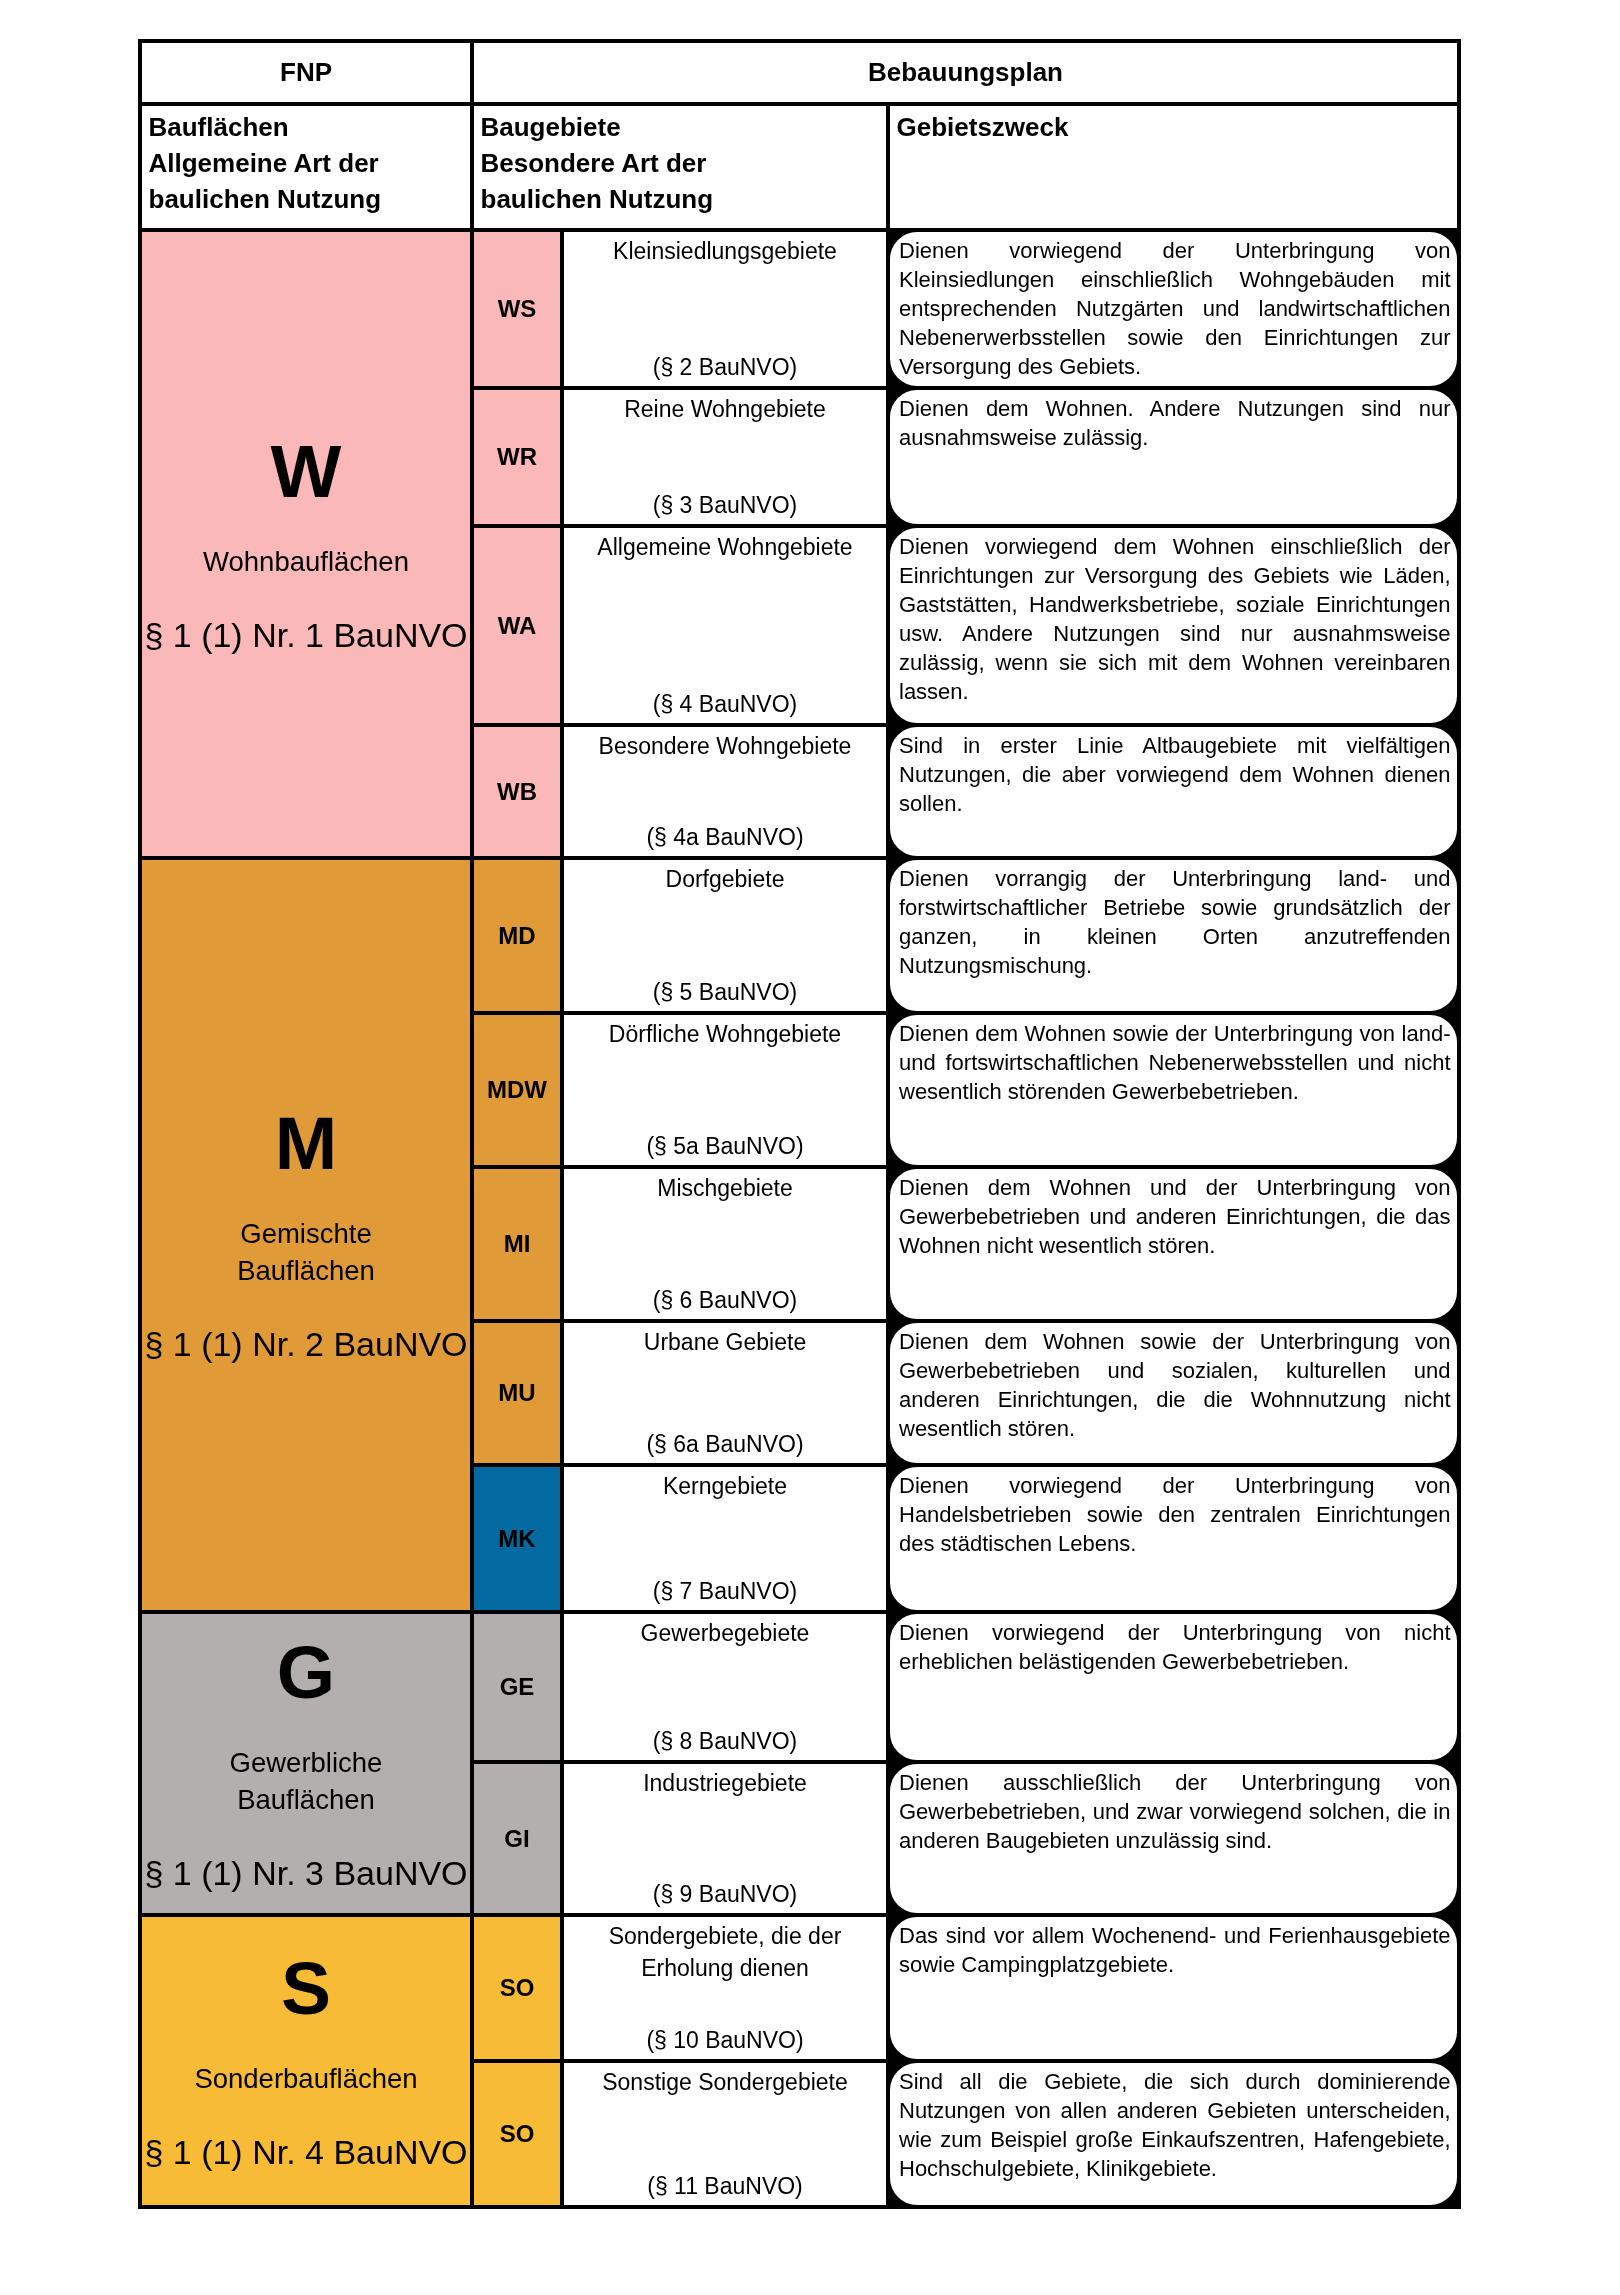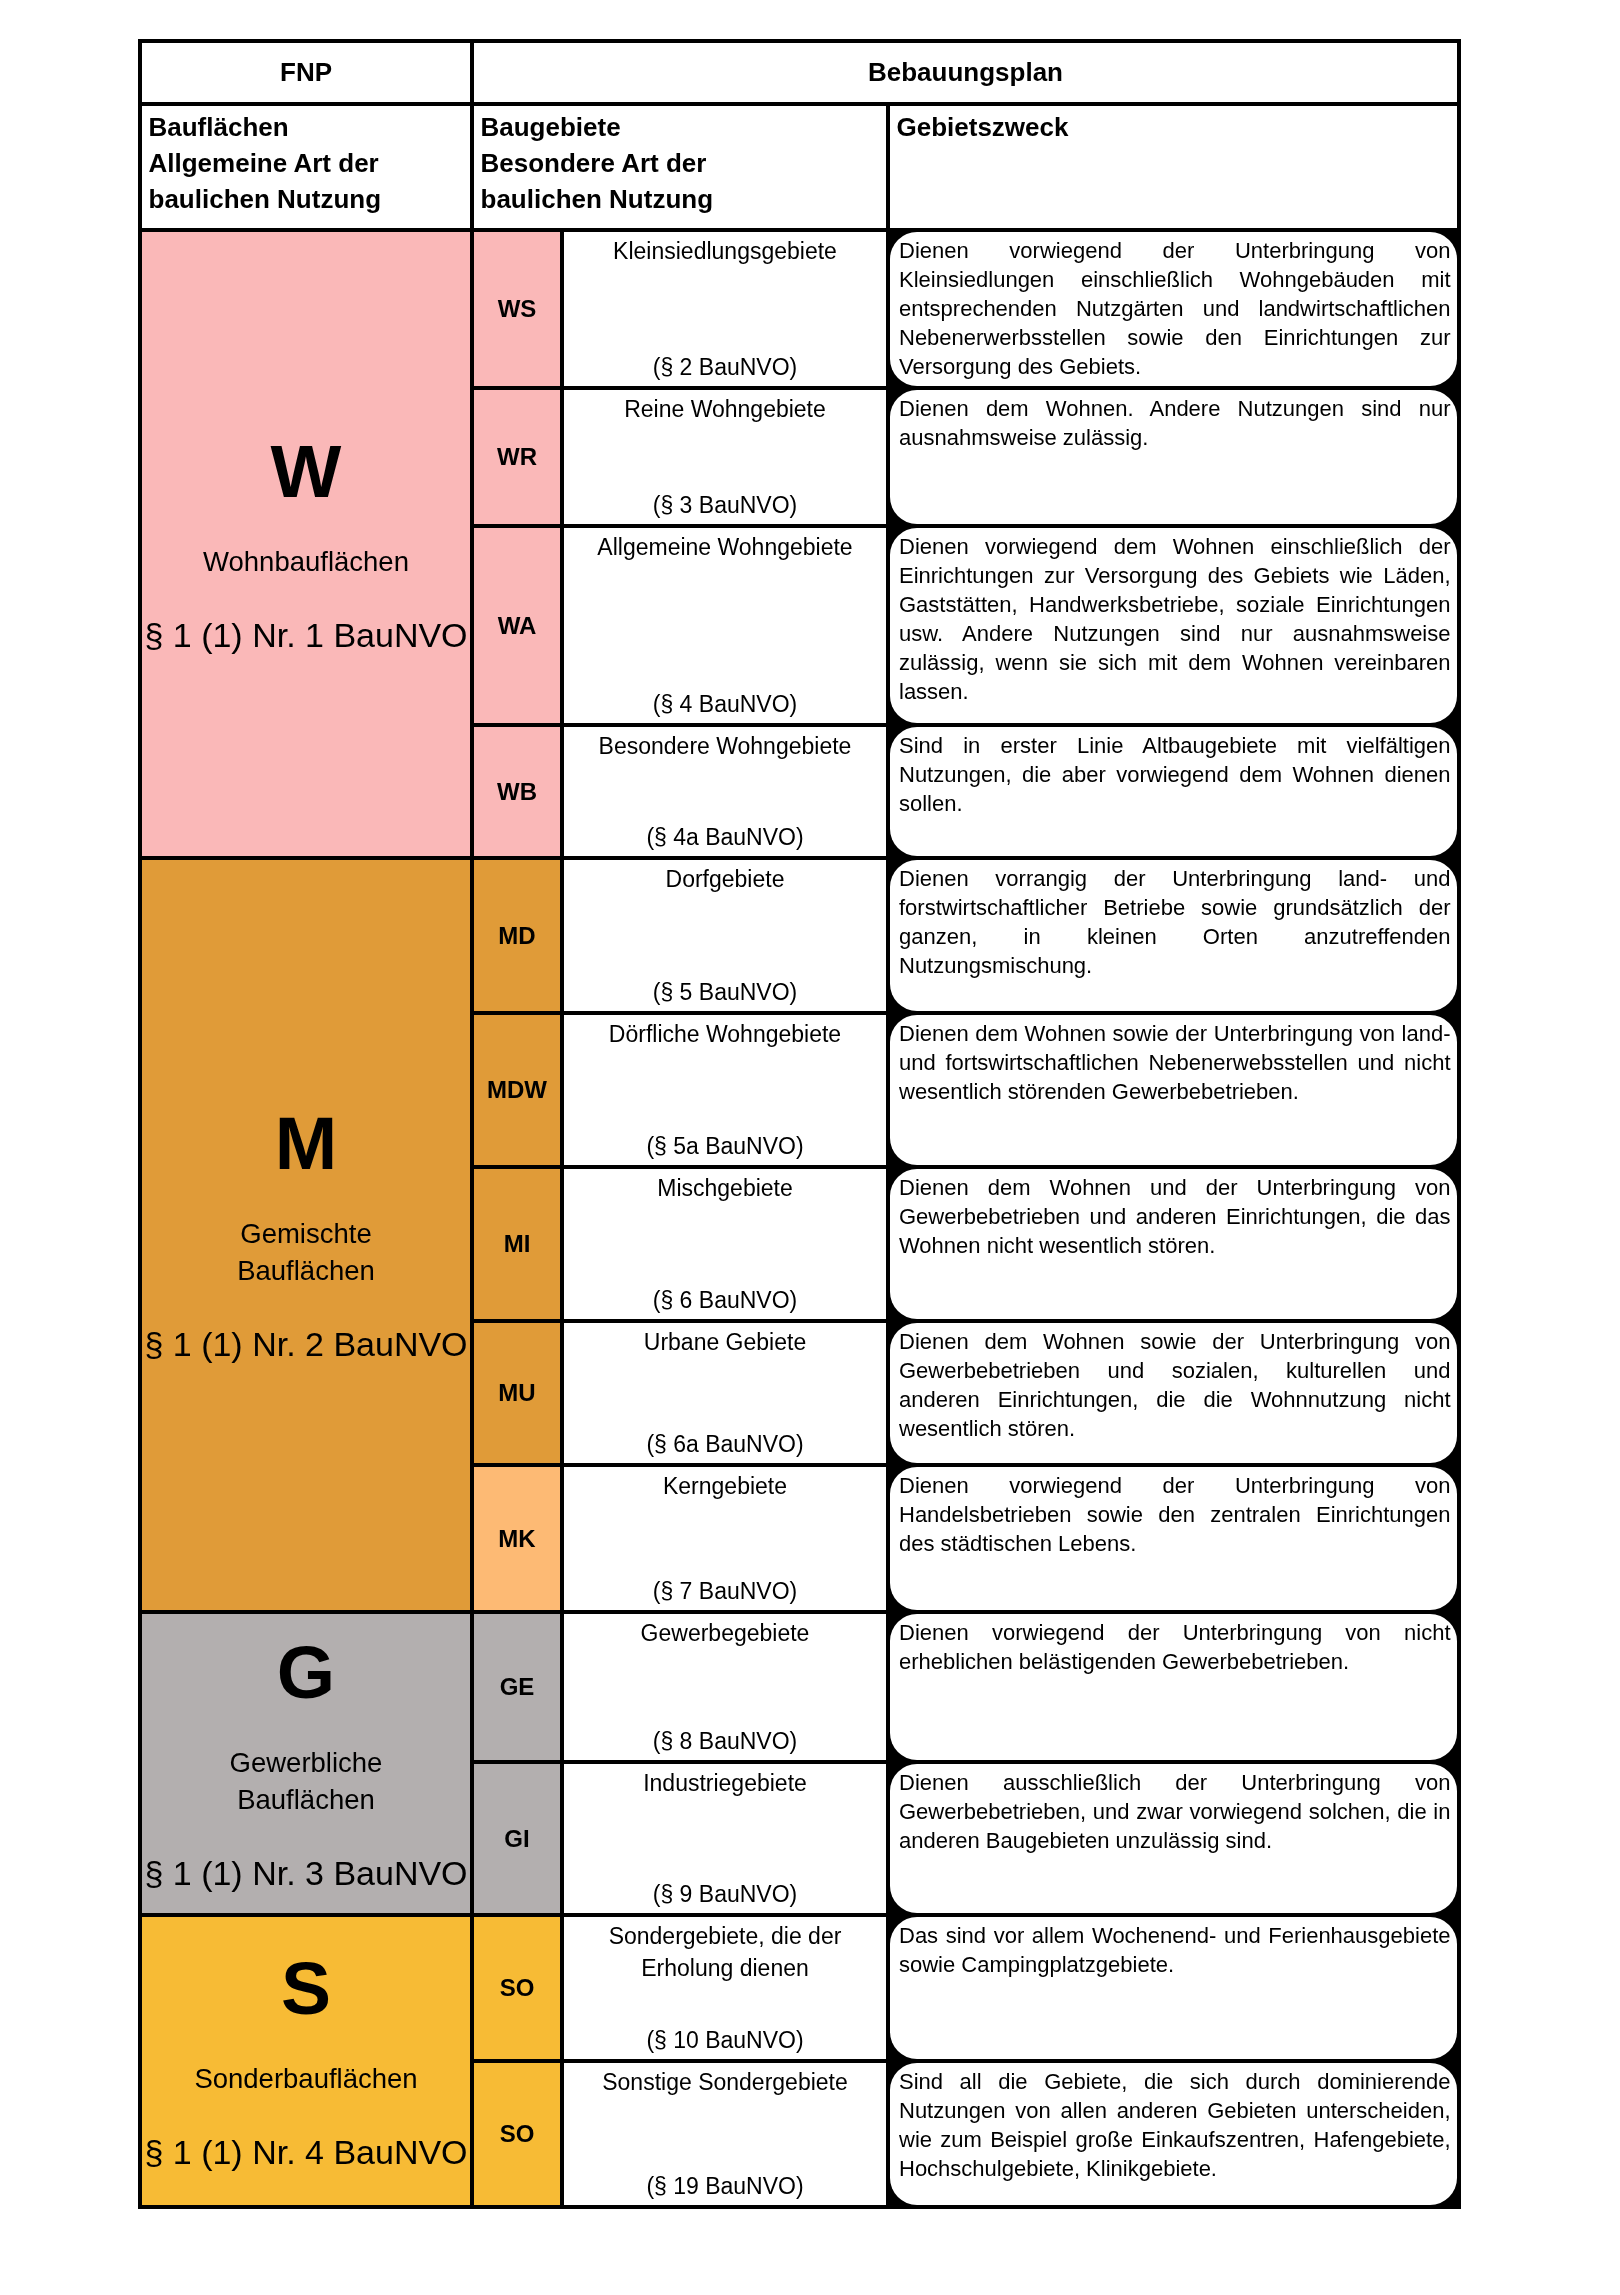--- a/index.html
+++ b/index.html
@@ -125,21 +125,21 @@
   </div>
   <div class="cell desc-cell" style="grid-area:9/4/10/5">Dienen dem Wohnen und der Unterbringung von Gewerbebetrieben und anderen Einrichtungen, die das Wohnen nicht wesentlich stören.</div>
 
   <div class="cell code-cell" style="grid-area:10/2/11/3;background:#E09B38">MU</div>
   <div class="cell name-cell" style="grid-area:10/3/11/4">
     <div>Urbane Gebiete</div>
     <div>(§ 6a BauNVO)</div>
   </div>
   <div class="cell desc-cell" style="grid-area:10/4/11/5">Dienen dem Wohnen sowie der Unterbringung von Gewerbebetrieben und sozialen, kulturellen und anderen Einrichtungen, die die Wohnnutzung nicht wesentlich stören.</div>
 
-  <div class="cell code-cell" style="grid-area:11/2/12/3;background:#fdba74">MK</div>
+  <div class="cell code-cell" style="grid-area:11/2/12/3;background:#0369a1">MK</div>
   <div class="cell name-cell" style="grid-area:11/3/12/4">
     <div>Kerngebiete</div>
     <div>(§ 7 BauNVO)</div>
   </div>
   <div class="cell desc-cell" style="grid-area:11/4/12/5">Dienen vorwiegend der Unterbringung von Handelsbetrieben sowie den zentralen Einrichtungen des städtischen Lebens.</div>
 
   <div class="cell section-cell" style="grid-area:12/1/14/2;background:#B3AFAF">
     <div class="big-letter">G</div>
     <div class="section-name">Gewerbliche
 Bauflächen</div>
@@ -169,18 +169,18 @@
   <div class="cell code-cell" style="grid-area:14/2/15/3;background:#F7BB35">SO</div>
   <div class="cell name-cell" style="grid-area:14/3/15/4">
     <div>Sondergebiete, die der Erholung dienen</div>
     <div>(§ 10 BauNVO)</div>
   </div>
   <div class="cell desc-cell" style="grid-area:14/4/15/5">Das sind vor allem Wochenend- und Ferienhausgebiete sowie Campingplatzgebiete.</div>
 
   <div class="cell code-cell" style="grid-area:15/2/16/3;background:#F7BB35">SO</div>
   <div class="cell name-cell" style="grid-area:15/3/16/4">
     <div>Sonstige Sondergebiete</div>
-    <div>(§ 19 BauNVO)</div>
+    <div>(§ 11 BauNVO)</div>
   </div>
   <div class="cell desc-cell" style="grid-area:15/4/16/5">Sind all die Gebiete, die sich durch dominierende Nutzungen von allen anderen Gebieten unterscheiden, wie zum Beispiel große Einkaufszentren, Hafengebiete, Hochschulgebiete, Klinikgebiete.</div>
 
 </div>
 
 
 </body></html>

